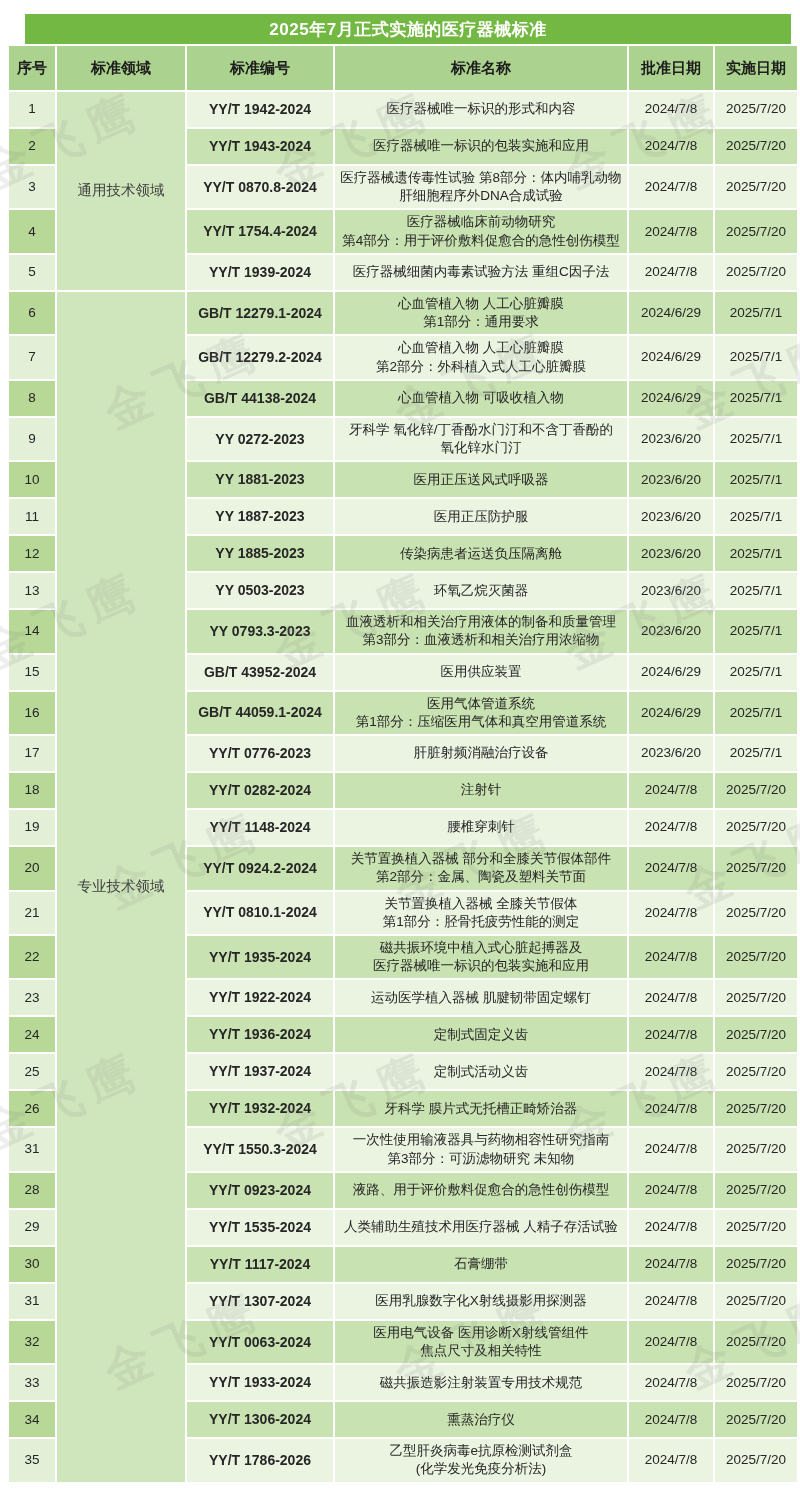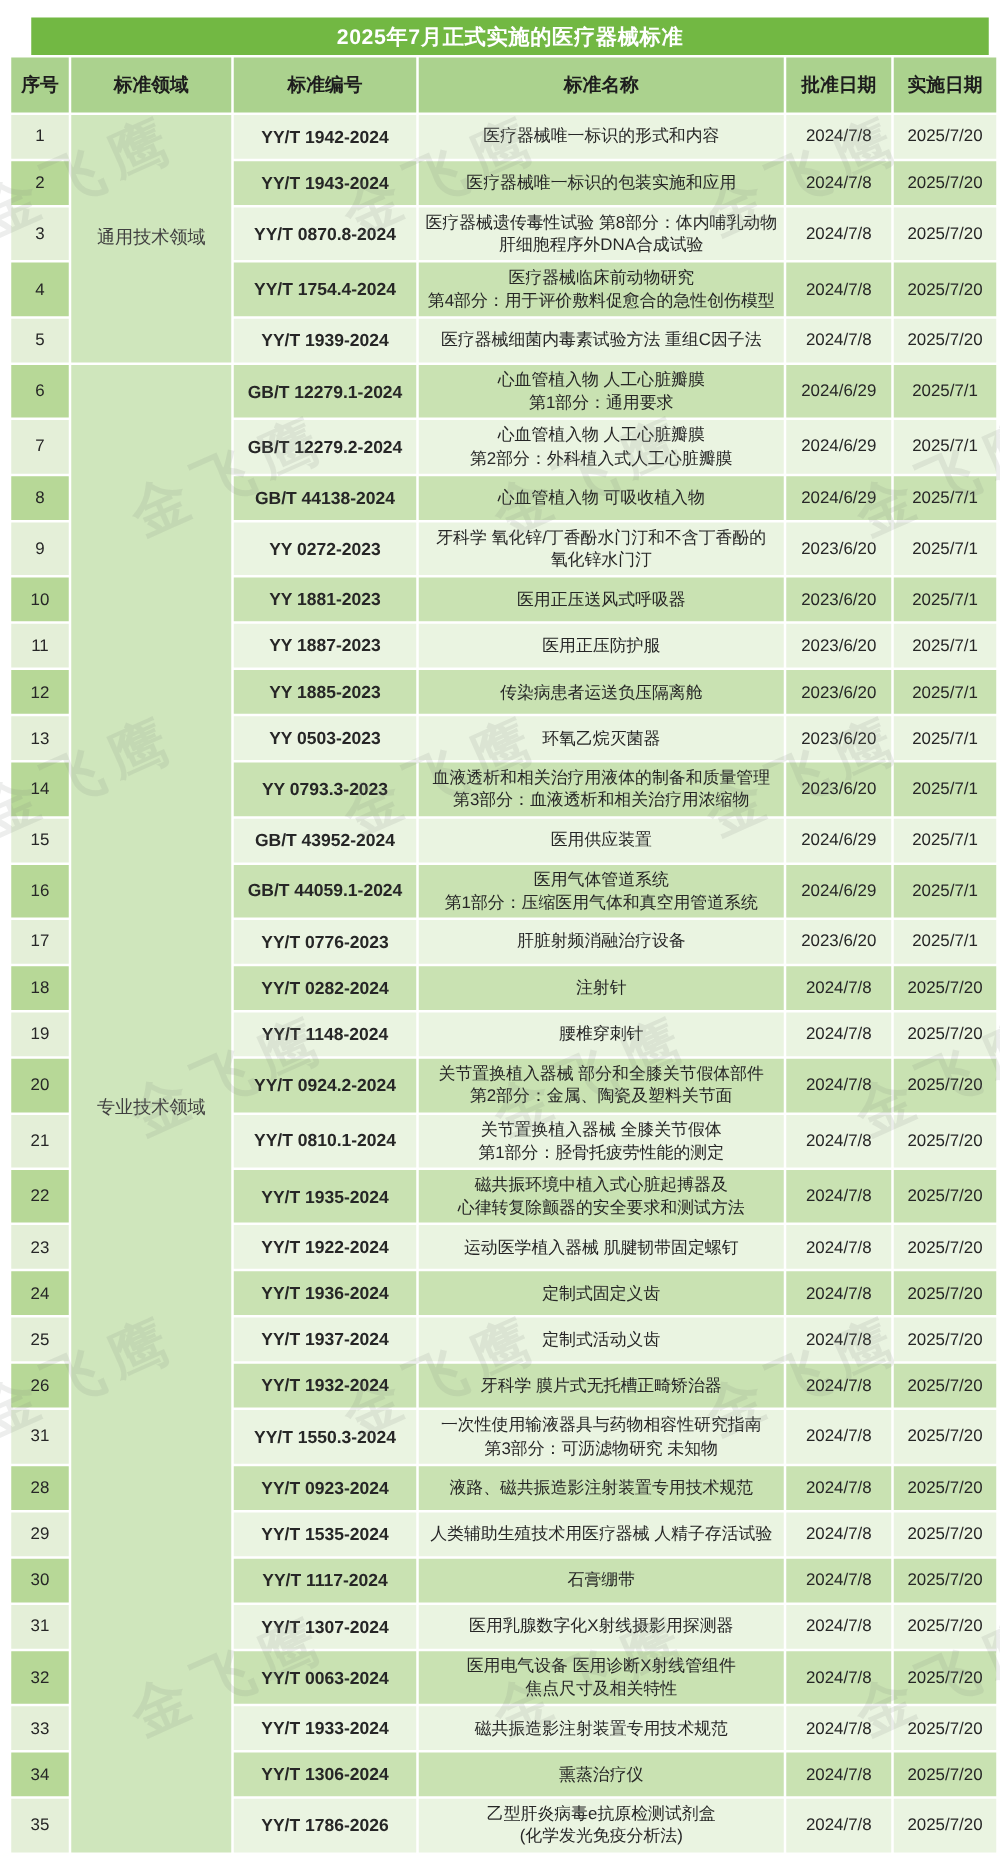--- a/index.html
+++ b/index.html
@@ -271,21 +271,21 @@
           <td class="code-cell">YY/T 0810.1-2024</td>
           <td class="name-cell">关节置换植入器械 全膝关节假体
 第1部分：胫骨托疲劳性能的测定</td>
           <td class="date-cell">2024/7/8</td>
           <td class="date-cell">2025/7/20</td>
         </tr>
         <tr class="dark">
           <td class="num-cell">22</td>
           <td class="code-cell">YY/T 1935-2024</td>
           <td class="name-cell">磁共振环境中植入式心脏起搏器及
-心律转复除颤器的安全要求和测试方法</td>
+医疗器械唯一标识的包装实施和应用</td>
           <td class="date-cell">2024/7/8</td>
           <td class="date-cell">2025/7/20</td>
         </tr>
         <tr class="light">
           <td class="num-cell">23</td>
           <td class="code-cell">YY/T 1922-2024</td>
           <td class="name-cell">运动医学植入器械 肌腱韧带固定螺钉</td>
           <td class="date-cell">2024/7/8</td>
           <td class="date-cell">2025/7/20</td>
         </tr>
@@ -314,21 +314,21 @@
           <td class="num-cell">31</td>
           <td class="code-cell">YY/T 1550.3-2024</td>
           <td class="name-cell">一次性使用输液器具与药物相容性研究指南
 第3部分：可沥滤物研究 未知物</td>
           <td class="date-cell">2024/7/8</td>
           <td class="date-cell">2025/7/20</td>
         </tr>
         <tr class="dark">
           <td class="num-cell">28</td>
           <td class="code-cell">YY/T 0923-2024</td>
-          <td class="name-cell">液路、磁共振造影注射装置专用技术规范</td>
+          <td class="name-cell">液路、用于评价敷料促愈合的急性创伤模型</td>
           <td class="date-cell">2024/7/8</td>
           <td class="date-cell">2025/7/20</td>
         </tr>
         <tr class="light">
           <td class="num-cell">29</td>
           <td class="code-cell">YY/T 1535-2024</td>
           <td class="name-cell">人类辅助生殖技术用医疗器械 人精子存活试验</td>
           <td class="date-cell">2024/7/8</td>
           <td class="date-cell">2025/7/20</td>
         </tr>

